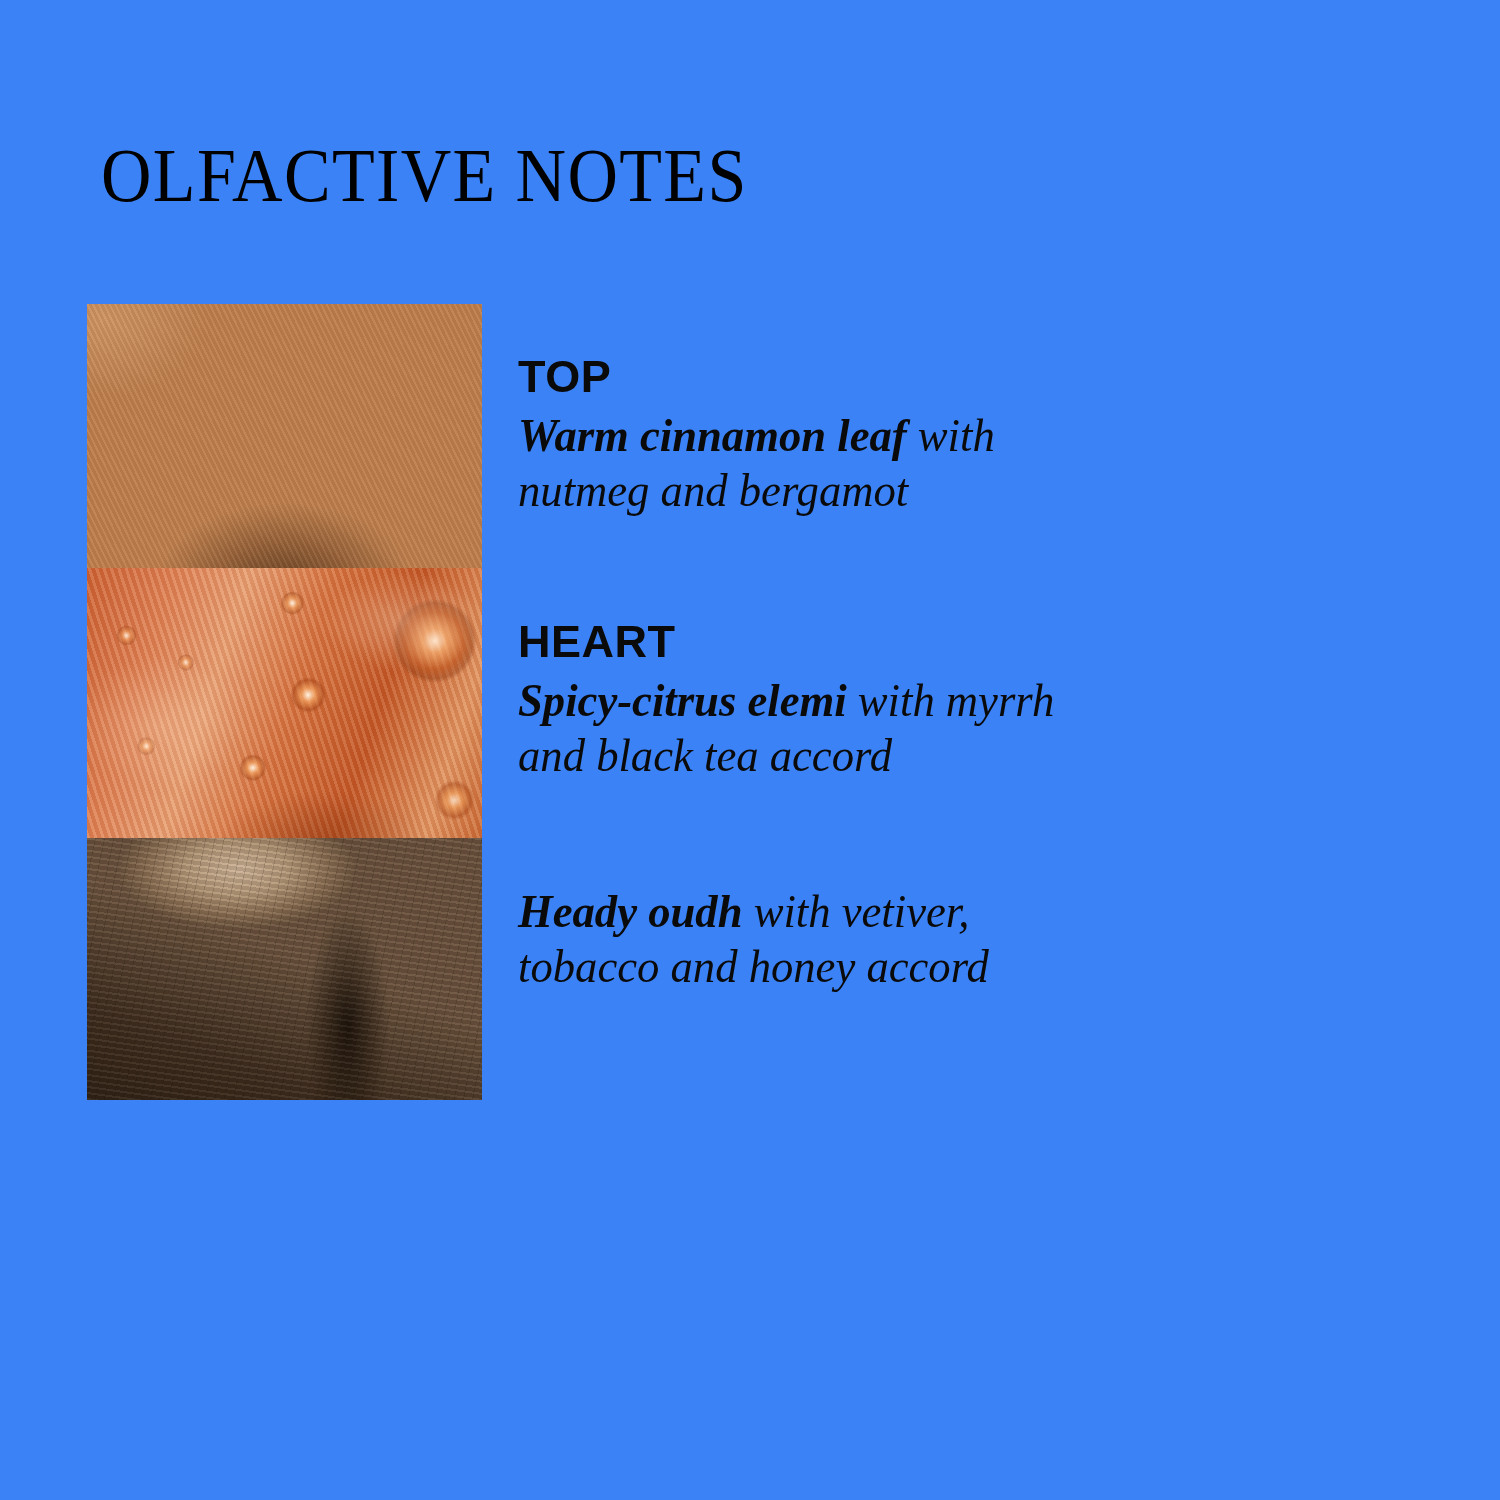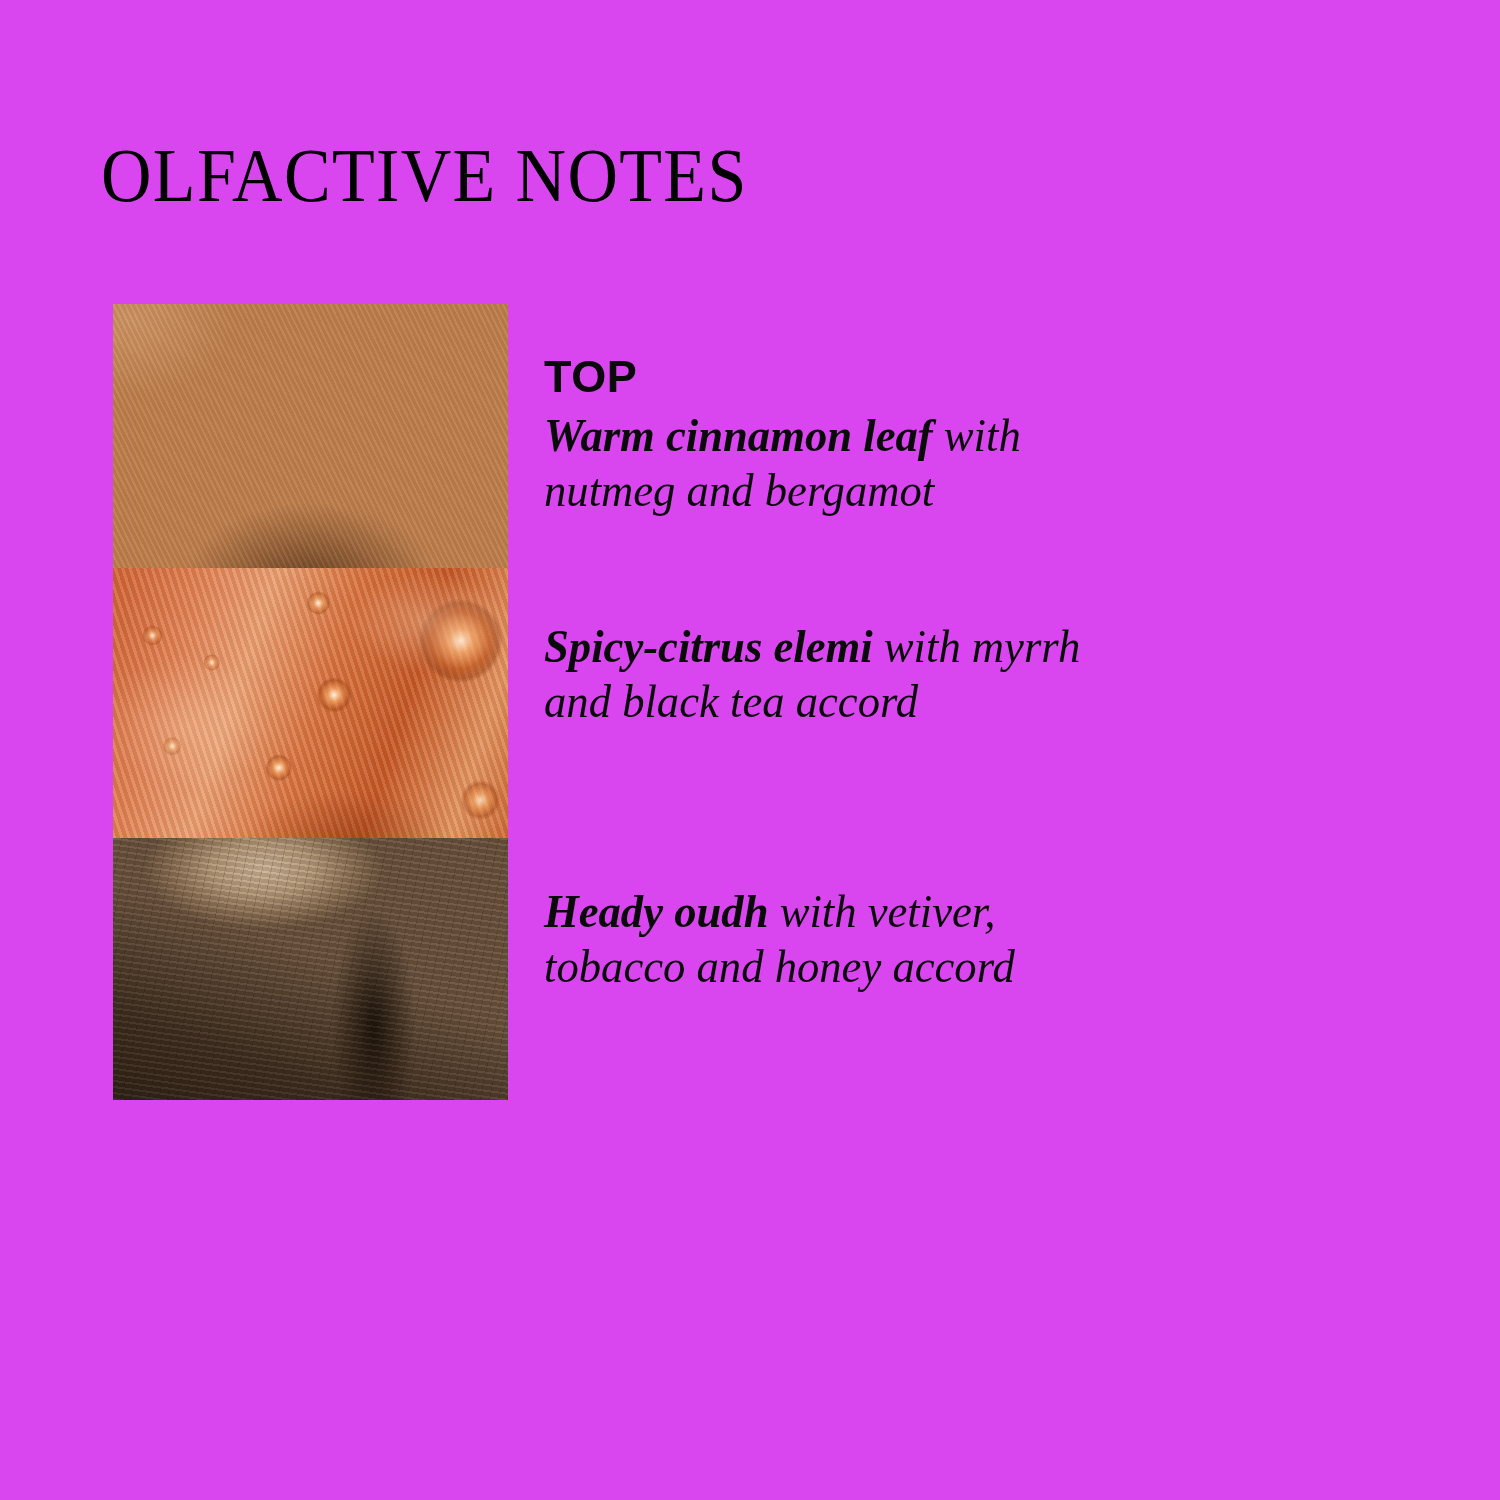--- a/index.html
+++ b/index.html
@@ -11,21 +11,21 @@
     height: 1500px;
     background: #ffffff;
     font-family: "Liberation Sans", sans-serif;
     overflow: hidden;
   }
 
   .page {
     position: relative;
     width: 1500px;
     height: 1500px;
-    background: #d946ef;
+    background: #3b82f6;
   }
 
   
   .page-title {
     position: absolute;
     left: 101px;
     top: 86px;
     font-family: "Liberation Serif", "DejaVu Serif", serif;
     font-weight: 400;
     font-size: 76px;
@@ -33,21 +33,21 @@
     letter-spacing: 1.5px;
     color: #000000;
     transform: scaleX(0.92);
     transform-origin: left top;
     white-space: nowrap;
   }
 
   
   .notes-block {
     position: absolute;
-    left: 113px;
+    left: 87px;
     top: 304px;
     width: 1060px;
     height: 796px;
     padding-left: 28px;
   }
 
   .image-column {
     position: absolute;
     left: 0;
     top: 0;
@@ -212,20 +212,21 @@
     <div class="text-column">
 
       <div class="note-entry entry-0">
         <div class="note-label">TOP</div>
         <p class="note-desc">
           <span class="accent">Warm cinnamon leaf</span><span class="rest"> with nutmeg and bergamot</span>
         </p>
       </div>
 
       <div class="note-entry entry-1">
+        <div class="note-label">HEART</div>
         <p class="note-desc">
           <span class="accent">Spicy-citrus elemi</span><span class="rest"> with myrrh and black tea accord</span>
         </p>
       </div>
 
       <div class="note-entry entry-2">
         <p class="note-desc">
           <span class="accent">Heady oudh</span><span class="rest"> with vetiver, tobacco and honey accord</span>
         </p>
       </div>

